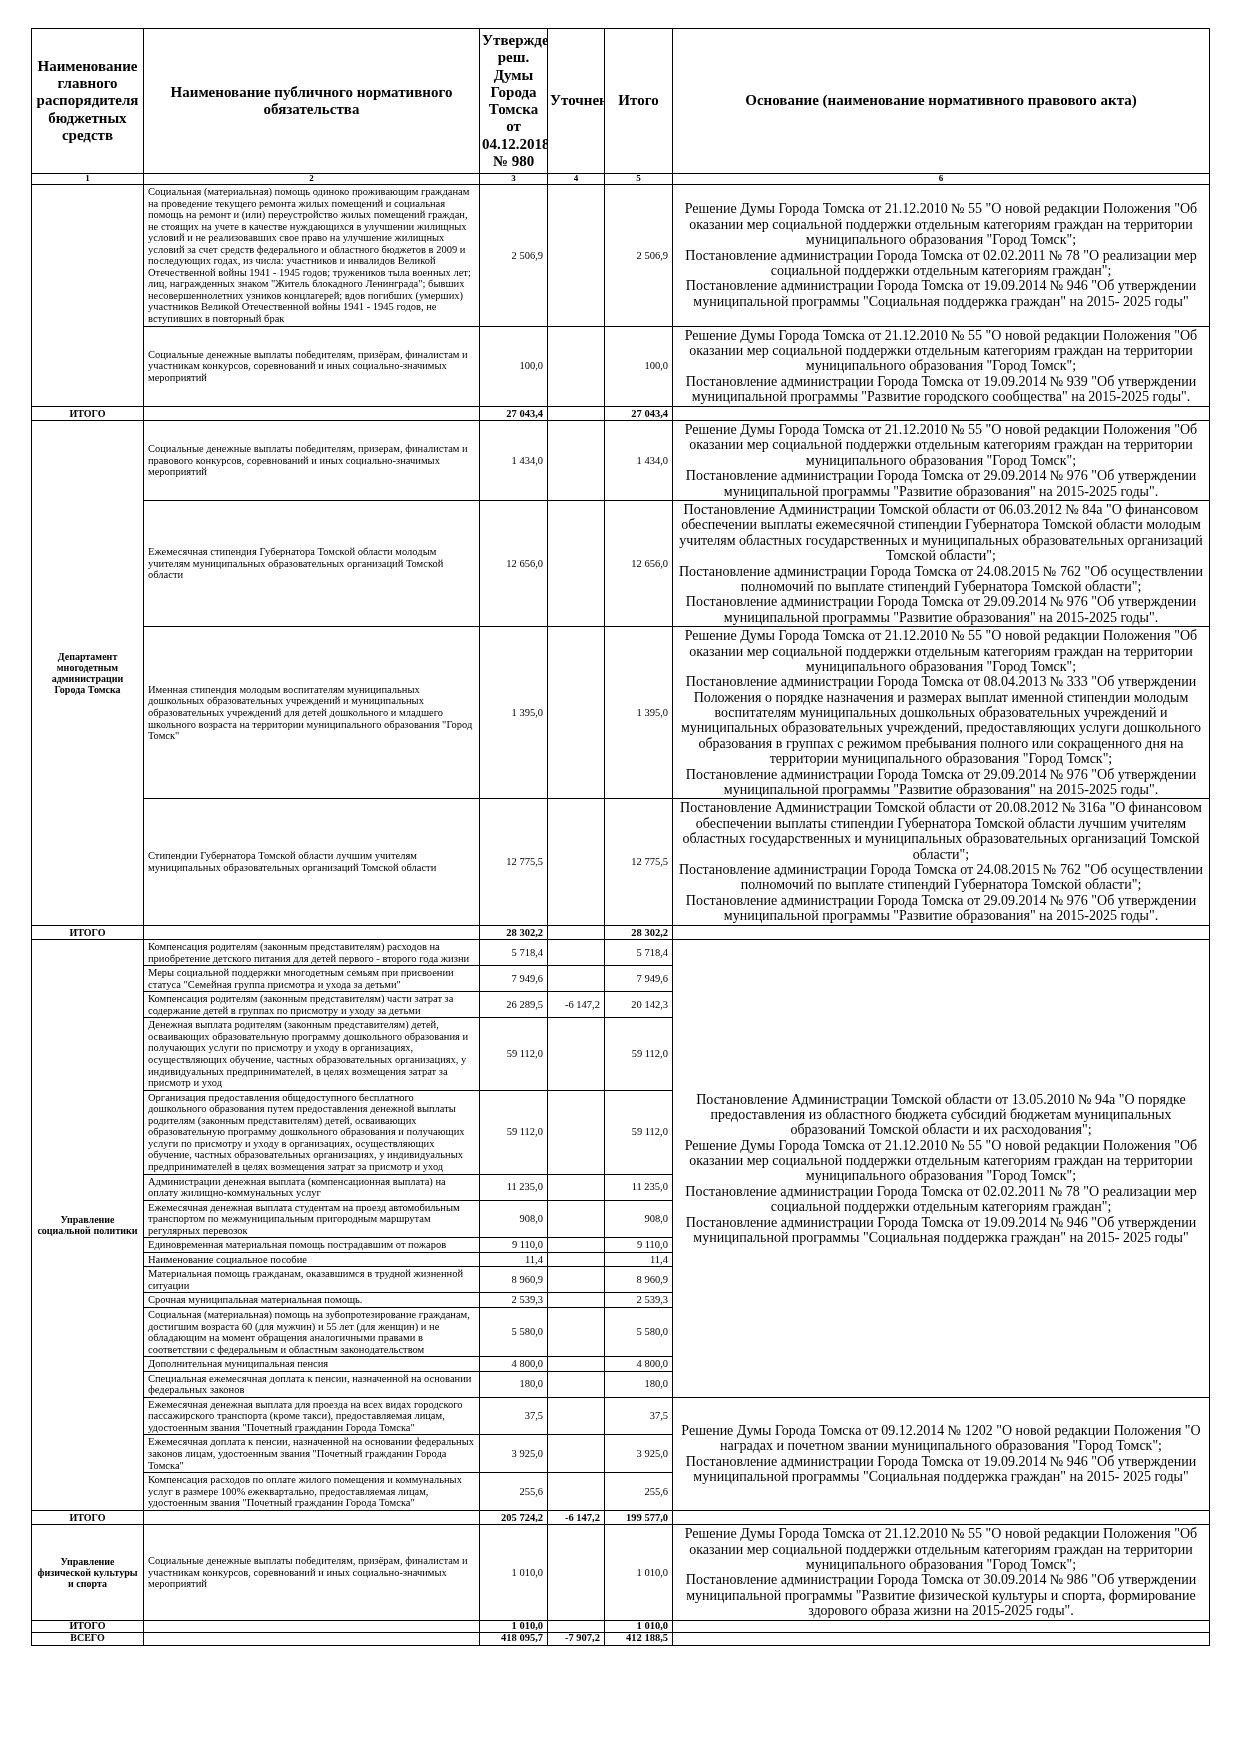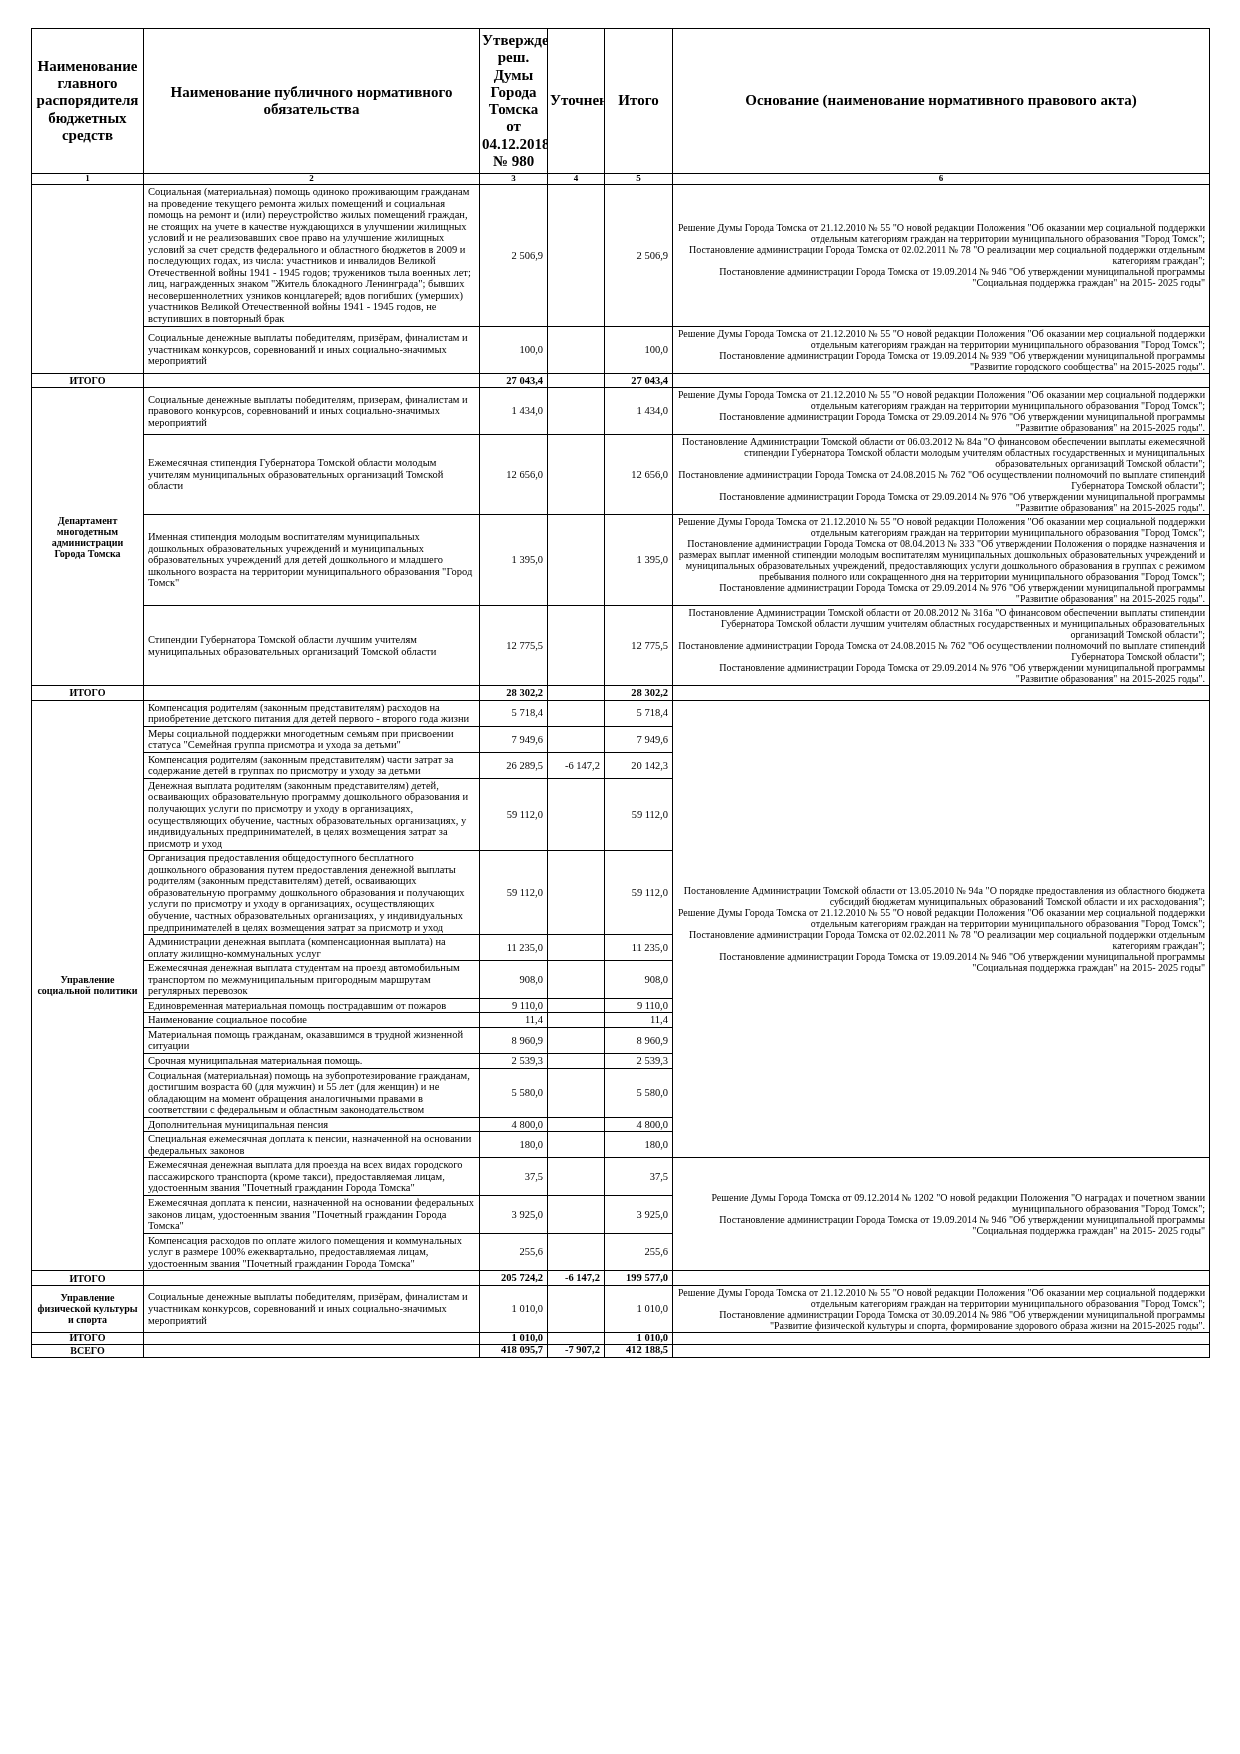--- a/index.html
+++ b/index.html
@@ -19,21 +19,21 @@
     line-height:1.1;
     padding:1px 4px;
     vertical-align:middle;
     overflow:hidden;
   }
   th { font-weight:bold; text-align:center; font-size:15px; line-height:1.15; padding:3px 2px; }
   .numrow td { font-weight:bold; text-align:center; font-size:9px; line-height:1; padding:0 2px 1px; }
   .c1 { text-align:center; font-weight:bold; font-size:10px; }
   .c2 { text-align:left; }
   .num { text-align:right; white-space:nowrap; }
-  .c6 { text-align:right; white-space:pre-line; font-size:10px; line-height:1.1; }
+  .c6 { text-align:center; white-space:pre-line; font-size:14px; line-height:1.1; }
   .trow td { font-weight:bold; }
   .tight td { line-height:1; padding-top:0; padding-bottom:1px; }
 </style>
 </head>
 <body>
 
 <div class="page">
 <table>
 <colgroup>
   <col class="w1">

